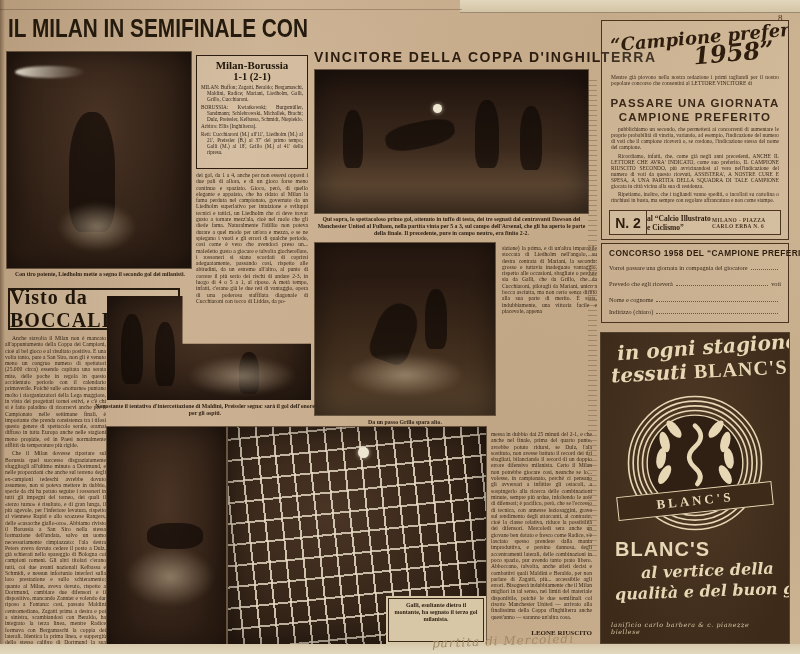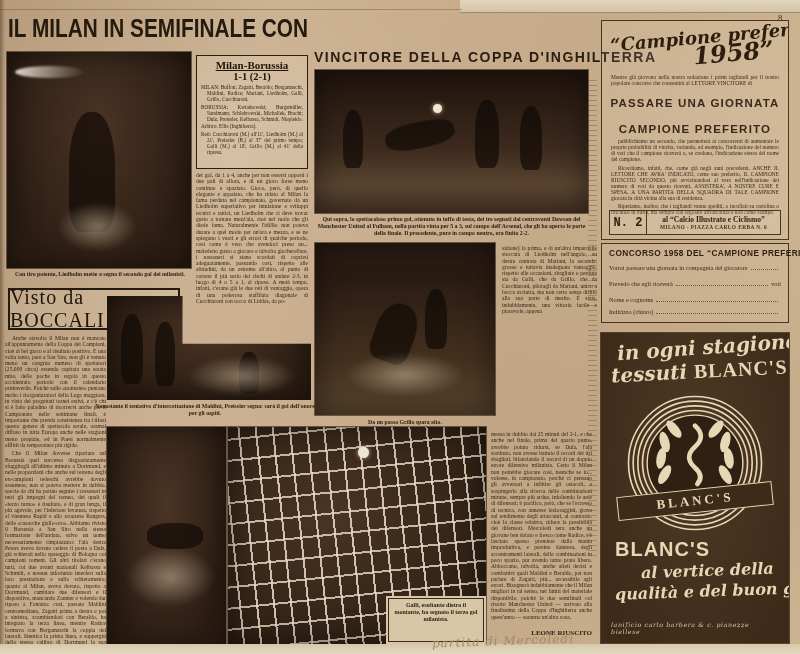--- a/index.html
+++ b/index.html
@@ -56,49 +56,49 @@
   .body-col{font-size:5.6px;line-height:6.3px;text-align:justify;overflow:hidden;color:#352516;}
   .body-col p{margin:0 0 2px 0;text-indent:7px;}
   .col1{left:5px;top:335px;width:101px;height:312px;}
   .col2{left:196px;top:172px;width:112px;height:170px;}
   .colA{left:502px;top:245px;width:95px;height:178px;}
   .colB{left:491px;top:431px;width:101px;height:197px;}
   .signature{left:491px;top:629px;width:101px;font-weight:bold;font-size:7px;text-align:right;color:#2c1d10;}
   
   .matchbox{left:196px;top:55px;width:112px;height:114px;border:1.5px solid #2c1d10;
     background:rgba(255,246,228,.14);padding:3px 4px;overflow:hidden;box-sizing:border-box;}
-  .mb-title{font-weight:bold;font-size:11px;text-align:center;line-height:12px;color:#1f1509;text-decoration:underline;}
+  .mb-title{font-weight:bold;font-size:11px;text-align:center;line-height:12px;color:#1f1509;}
   .mb-score{font-weight:bold;font-size:10.5px;text-align:center;line-height:12px;margin-bottom:2px;color:#1f1509;}
   .mb-entry{font-size:5.2px;line-height:5.9px;text-align:justify;margin-bottom:2px;
     padding-left:6px;text-indent:-6px;color:#33241a;}
   
   .visto{left:8px;top:288px;width:172px;height:42px;border:2.5px solid #241a0e;box-sizing:border-box;
     display:flex;align-items:center;justify-content:center;background:rgba(255,246,228,.12);}
-  .visto span{font-weight:normal;font-size:20px;letter-spacing:1px;color:#1f1509;}
+  .visto span{font-weight:bold;font-size:20px;letter-spacing:1px;color:#1f1509;}
   
   .inset{position:absolute;left:160px;top:171px;width:96px;height:44px;background:#d8c7a6;
     border:1px solid #3a281a;box-shadow:0 0 0 2px #d8c7a6;padding:3px 4px;box-sizing:border-box;
     font-weight:bold;font-size:6px;line-height:7.2px;text-align:center;color:#2c1d10;}
   
   .edge-remnant{left:588px;top:80px;width:9px;height:480px;opacity:.35;
     background:repeating-linear-gradient(#5a4428 0 1px, rgba(0,0,0,0) 1px 5px);}
   .campione{left:601px;top:20px;width:188px;height:220px;border:1.5px solid #4a3420;
     box-sizing:border-box;background:rgba(255,247,230,.10);overflow:hidden;}
   .script{font-family:"DejaVu Serif",serif;font-style:italic;font-weight:bold;color:#2e1d0e;}
   .c-script{margin:6px 6px 0 8px;font-size:18px;transform:rotate(-5deg);white-space:nowrap;}
   .c-year{margin:-6px 14px 0 0;font-size:24px;text-align:right;transform:rotate(-5deg);}
   .c-intro{margin:3px 9px 0 9px;font-size:5.5px;line-height:6.2px;text-align:justify;color:#3a281a;}
   .c-big{font-family:"Liberation Sans",sans-serif;font-weight:bold;font-size:11.5px;line-height:13.5px;
     letter-spacing:1.2px;text-align:center;color:#3a281a;margin-top:11px;}
   .c-para{margin:3px 9px 0 9px;font-size:5.4px;line-height:5.9px;text-align:justify;color:#3a281a;text-indent:7px;}
   .nbox{position:absolute;left:7px;right:7px;bottom:4px;height:23px;border:1px solid #4a3420;
     display:flex;background:rgba(255,247,230,.12);}
   .nbox .ncell{width:36px;border-right:1px solid #4a3420;display:flex;align-items:center;justify-content:center;
-    font-family:Liberation Mono, monospace;font-weight:bold;font-size:12px;color:#2e1d0e;}
-  .nbox .ninfo{flex:1;display:flex;flex-direction:column;align-items:center;justify-content:center;}
+    font-family:Liberation Sans, sans-serif;font-weight:bold;font-size:14px;color:#2e1d0e;}
+  .nbox .ninfo{flex:1;display:flex;align-items:center;justify-content:center;}
   .nbox .nname{font-weight:bold;font-size:7.5px;color:#2e1d0e;}
   .nbox .naddr{font-weight:bold;font-size:5.4px;letter-spacing:.4px;color:#4a3420;}
   .coupon{left:601px;top:243px;width:188px;height:80px;border:1px solid #4a3420;box-sizing:border-box;
     padding:4px 7px;background:rgba(255,247,230,.08);}
   .cp-title{font-family:"Liberation Sans",sans-serif;font-weight:bold;font-size:8.3px;
     letter-spacing:.4px;color:#2e1d0e;white-space:nowrap;}
   .cp-line{display:flex;align-items:flex-end;font-size:6.3px;color:#3a281a;margin-top:8px;}
   .cp-line.first{margin-top:5px;}
   .cp-line.tight{margin-top:4px;}
   .dots{flex:1;border-bottom:1px dotted #6b5740;margin:0 3px 1px 3px;height:6px;}
@@ -205,21 +205,21 @@
   <div class="abs body-col colB">messa in dubbio dai 25 minuti del 2-1, e che anche nel finale, prima del quarto punto, avrebbe potuto ridursi, se Dulz, l'ala sostituto, non avesse battuto il record dei tiri sbagliati, bilanciando il record di un doppio errore difensivo milanista. Certo il Milan non potrebbe giocare così, neanche se lo... volesse, in campionato, perché ci pensano gli avversari a infittire gli ostacoli, a sospingerlo alla ricerca delle combinazioni minute, sempre più ardue, infoltendo le aree di difensori; è pacifico, però, che se l'eccesso di tecnica, con annesse leziosaggini, grava sul rendimento degli attaccanti, al contrario, cioè la classe relativa, riduce la possibilità dei difensori. Mercoledì sera anche un giovane ben dotato e fresco come Radice, s'è lasciato spesso prendere dalla mania improduttiva, e persino dannosa, degli accentramenti laterali, delle combinazioni in poco spazio, pur avendo tanto prato libero. Abboccano, talvolta, anche atleti decisi e combattivi quali Maldini e Beraldo, per non parlare di Zagatti, più... accessibile agli errori. Bisognerà indubbiamente che il Milan migliori in tal senso, nei limiti del materiale disponibile, poiché le due semifinali col risorto Manchester United — arrivato alla finalissima della Coppa d'Inghilterra anche quest'anno — saranno un'altra cosa.</div>
   <div class="abs signature">LEONE RIUSCITO</div>
 
   <div class="abs edge-remnant"></div>
 
   <div class="abs campione">
     <div class="script c-script">“Campione preferito</div>
     <div class="script c-year">1958”</div>
     <div class="c-intro">Mentre già piovono nella nostra redazione i primi tagliandi per il nostro popolare concorso che consentirà al LETTORE VINCITORE di</div>
     <div class="c-big">PASSARE UNA GIORNATA</div>
-    <div class="c-big" style="margin-top:12px;text-align:center;">CAMPIONE PREFERITO</div>
+    <div class="c-big" style="margin-top:0;text-align:center;">CAMPIONE PREFERITO</div>
     <div class="c-para">pubblichiamo un secondo, che permetterà ai concorrenti di aumentare le proprie probabilità di vincita, variando, ad esempio, l'indicazione del numero di voti che il campione riceverà o, se credono, l'indicazione stessa del nome del campione.</div>
     <div class="c-para">Ricordiamo, infatti, che, come già negli anni precedenti, ANCHE IL LETTORE CHE AVRA' INDICATO, come suo preferito, IL CAMPIONE RIUSCITO SECONDO, più avvicinandosi al vero nell'indicazione del numero di voti da questo ricevuti, ASSISTERA', A NOSTRE CURE E SPESA, A UNA PARTITA DELLA SQUADRA DI TALE CAMPIONE giocata in città vicina alla sua di residenza.</div>
     <div class="c-para">Ripetiamo, inoltre, che i tagliandi vanno spediti, o incollati su cartolina o rinchiusi in busta, ma sempre con regolare affrancatura e non come stampe.</div>
     <div class="nbox">
       <div class="ncell">N. 2</div>
       <div class="ninfo">
         <div class="nname">al “Calcio Illustrato e Ciclismo”</div>
         <div class="naddr">MILANO - PIAZZA CARLO ERBA N. 6</div>
       </div>
     </div>

